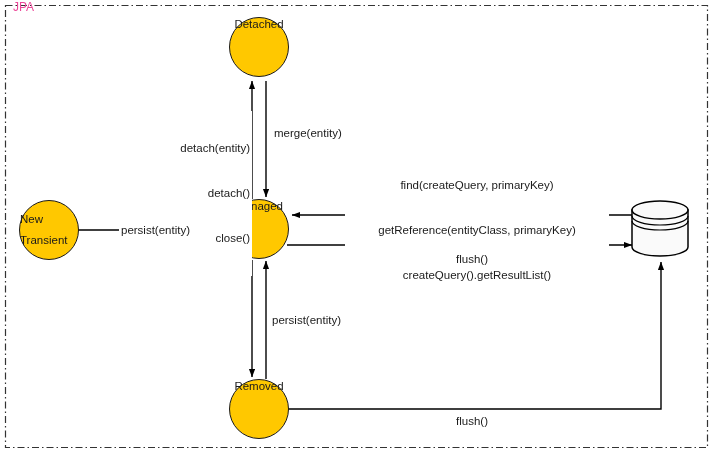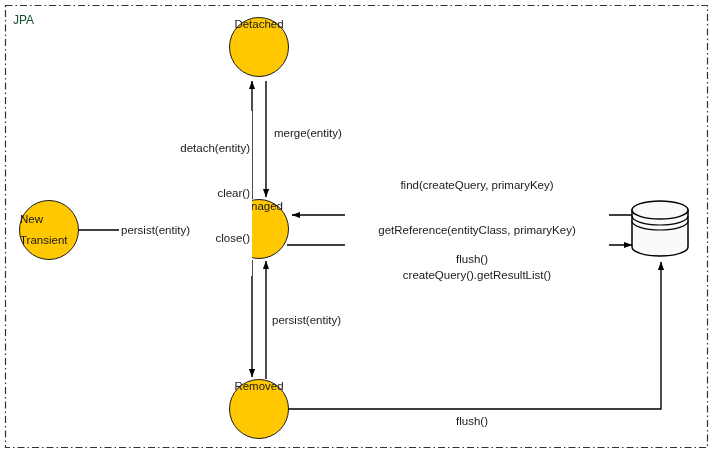--- a/index.html
+++ b/index.html
@@ -11,23 +11,23 @@
     position: relative;
     width: 715px;
     height: 455px;
     background: #ffffff;
     font-family: "Liberation Sans", sans-serif;
     overflow: hidden;
   }
   #frame-title {
     position: absolute;
     left: 13px;
-    top: 13px;
+    top: 0;
     font-size: 12px;
-    color: #14532d;
+    color: #ec4899;
     white-space: nowrap;
   }
   .node {
     position: absolute;
     border-radius: 50%;
     background: #FFC800;
     border: 1.4px solid #1a1a1a;
     box-sizing: border-box;
     display: flex;
     align-items: flex-start;
@@ -110,21 +110,21 @@
     <span>Removed</span>
   </div>
 
   <div class="node" style="left:19px; top:200px; width:60px; height:60px; flex-direction:column;gap:8px;">
     <span>New</span>
     <span>Transient</span>
   </div>
 
   <div class="label right-align" style="left:148px; top:111px; width:100px;">
     <div>detach(entity)</div>
-    <div>clear()</div>
+    <div>detach()</div>
     <div>close()</div>
   </div>
 
   <div class="label" style="left:272px; top:126px;">merge(entity)</div>
 
   <div class="label" style="left:119px; top:223px;">persist(entity)</div>
 
 
   <div class="label" style="left:270px; top:313px;">persist(entity)</div>
 

